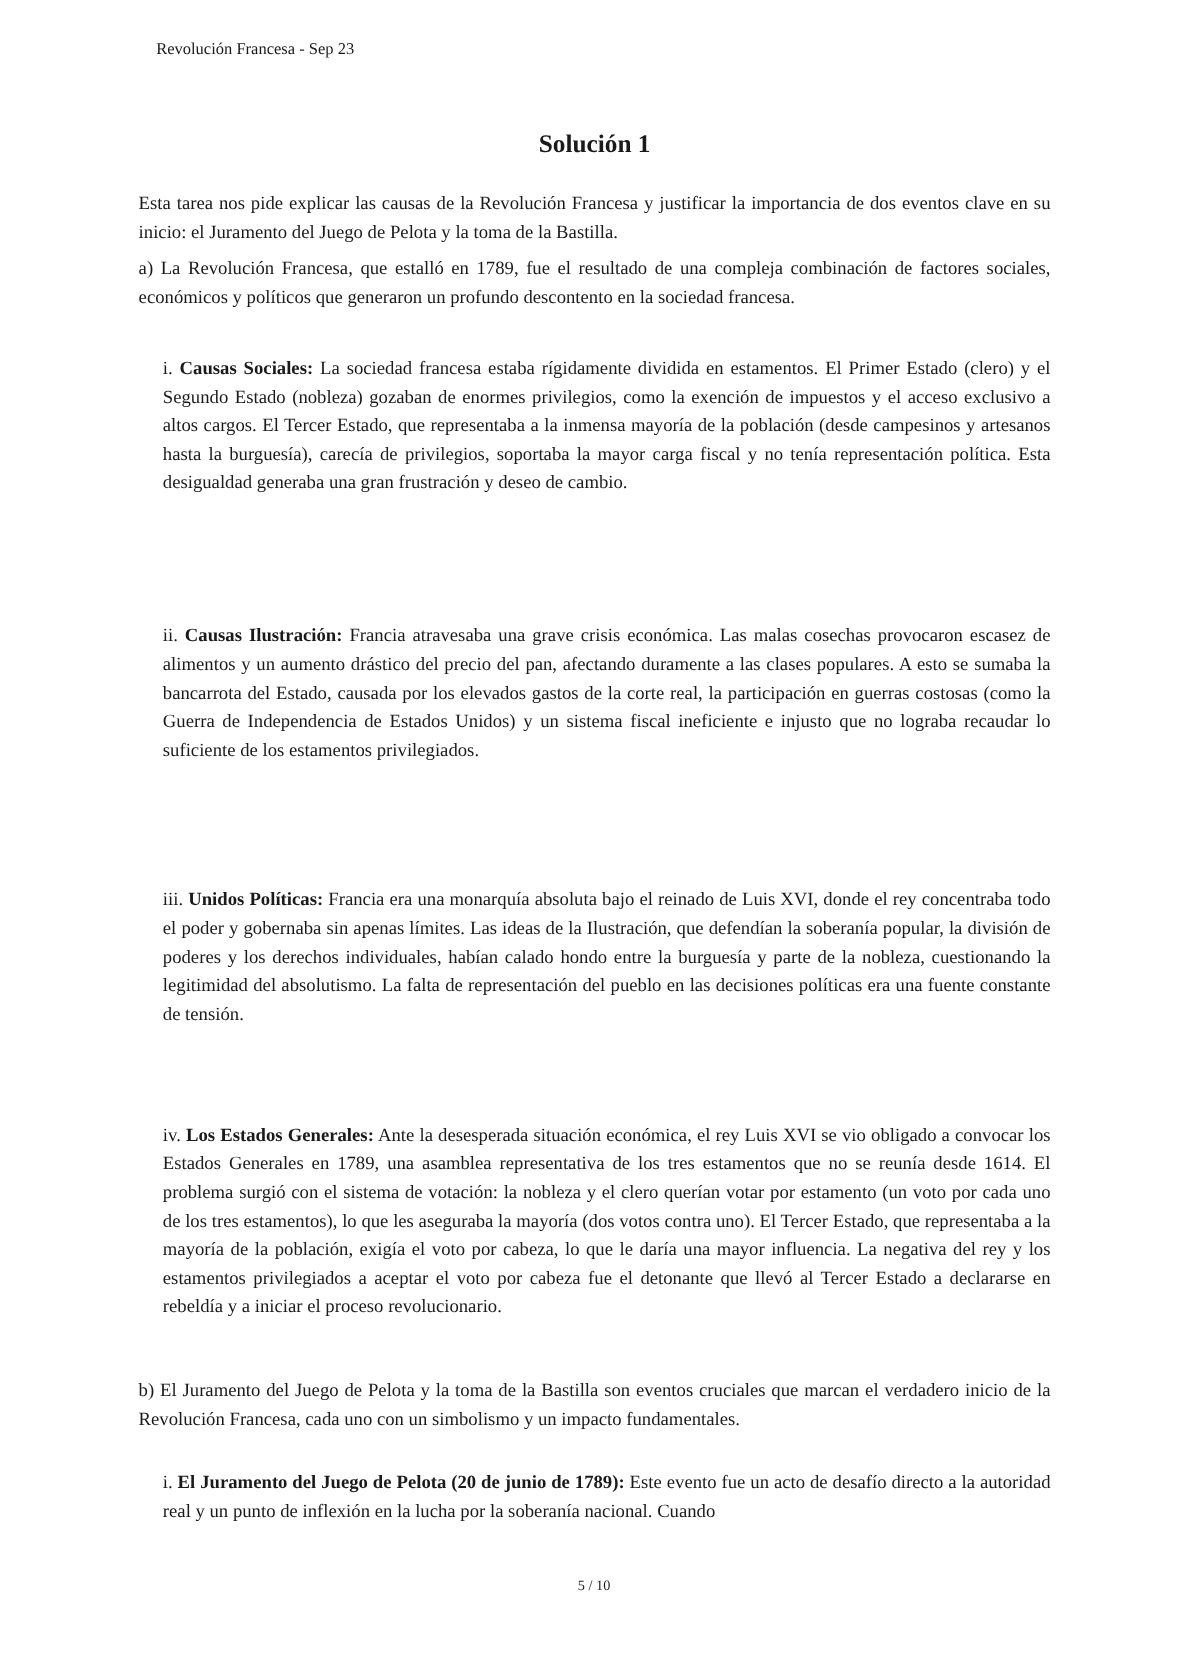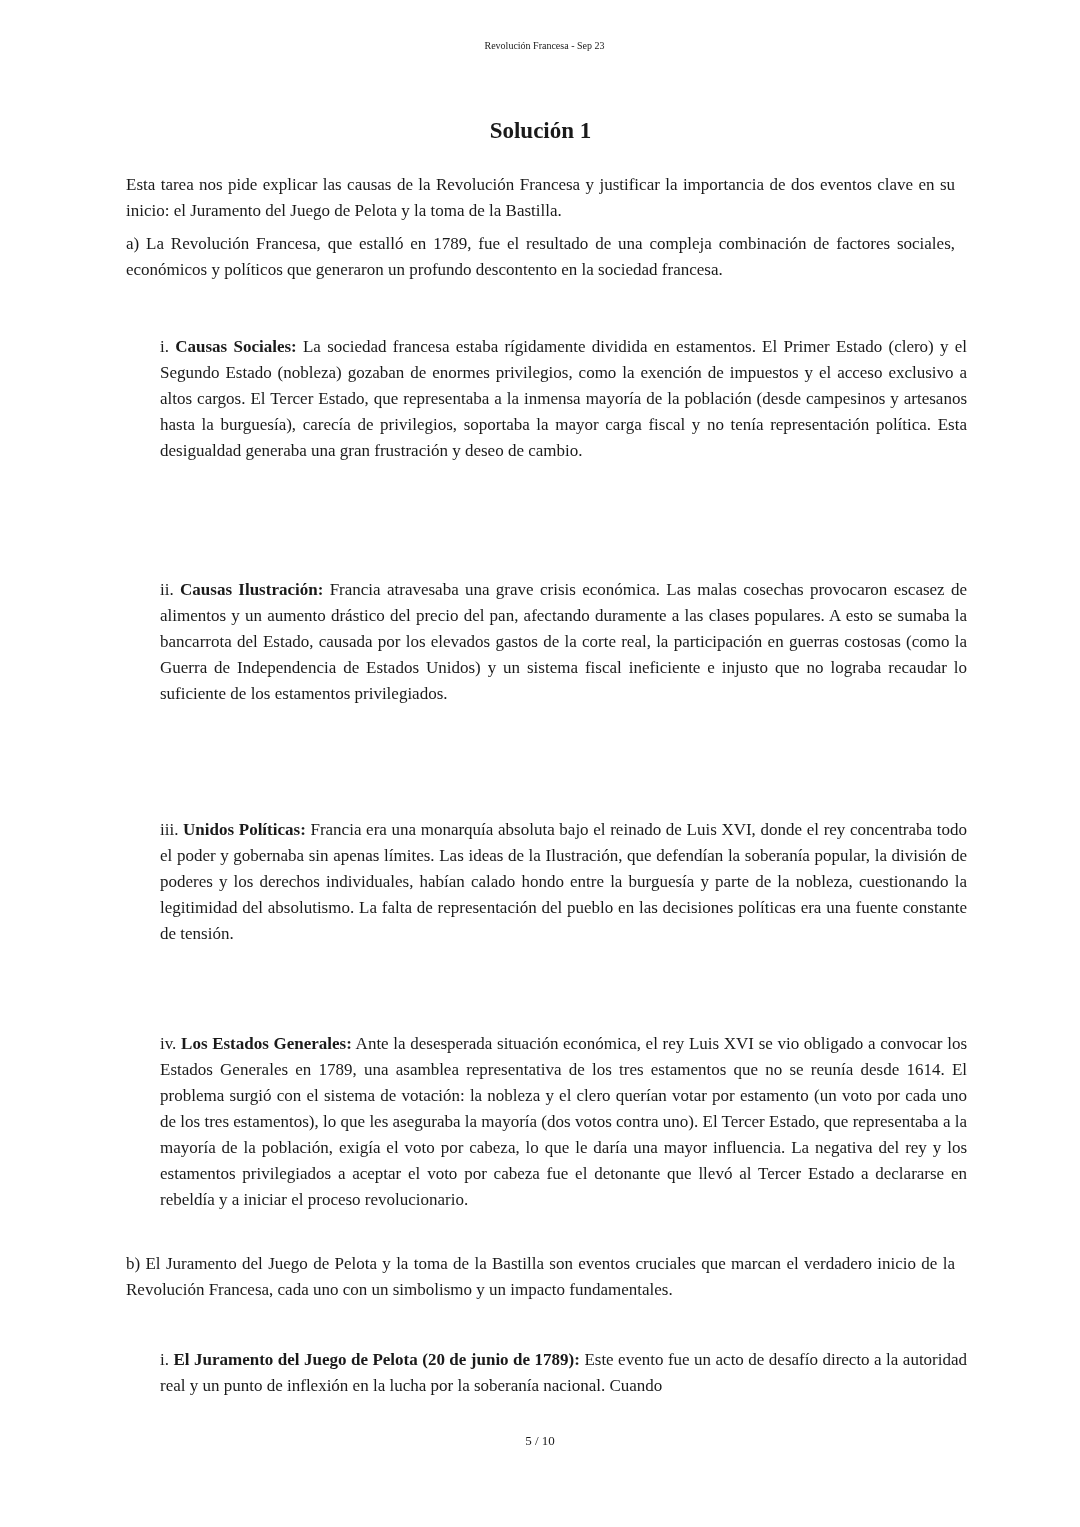--- a/index.html
+++ b/index.html
@@ -14,24 +14,24 @@
     background: #ffffff;
     color: #1a1a1a;
     font-family: "Liberation Serif", "DejaVu Serif", serif;
     font-size: 17px;
     line-height: 26px;
     overflow: hidden;
   }
   .running-header {
     position: absolute;
     top: 36px;
-    left: 130px;
+    left: 142px;
     width: 829px;
-    text-align: center;
-    font-size: 10px;
+    text-align: left;
+    font-size: 15px;
     line-height: 19px;
   }
   .content-block {
     position: absolute;
     left: 126px;
     width: 829px;
     text-align: justify;
   }
   h1.doc-title {
     margin: 0;
@@ -42,21 +42,21 @@
   }
   .para {
     margin: 0;
     font-family: Liberation Serif, serif;
   }
   .list-item {
     position: absolute;
     left: 148px;
     width: 807px;
     text-align: justify;
-    margin: 12px;
+    margin: 0;
   }
   .item-label {
     font-weight: bold;
   }
   .page-footer {
     position: absolute;
     top: 1428px;
     left: 0;
     width: 1080px;
     text-align: center;

